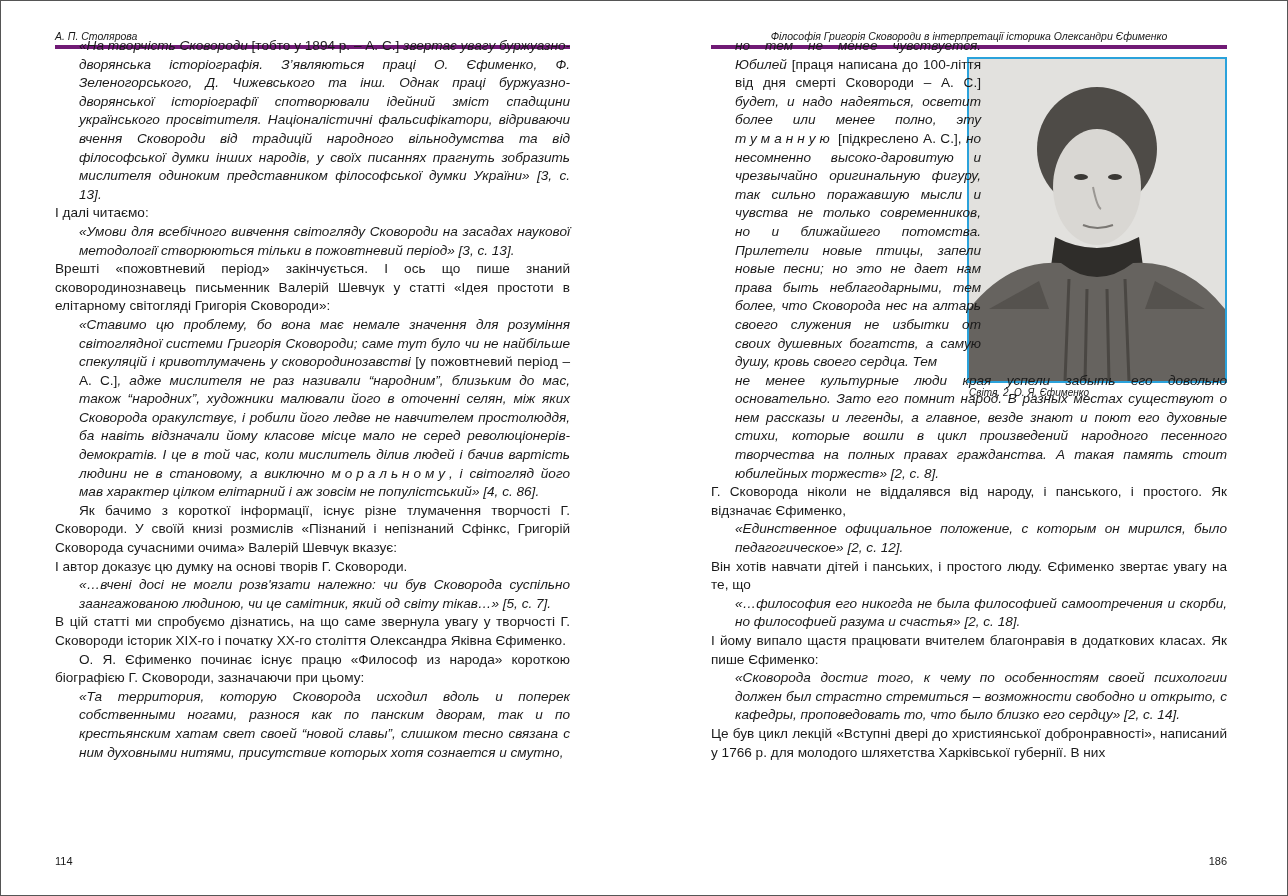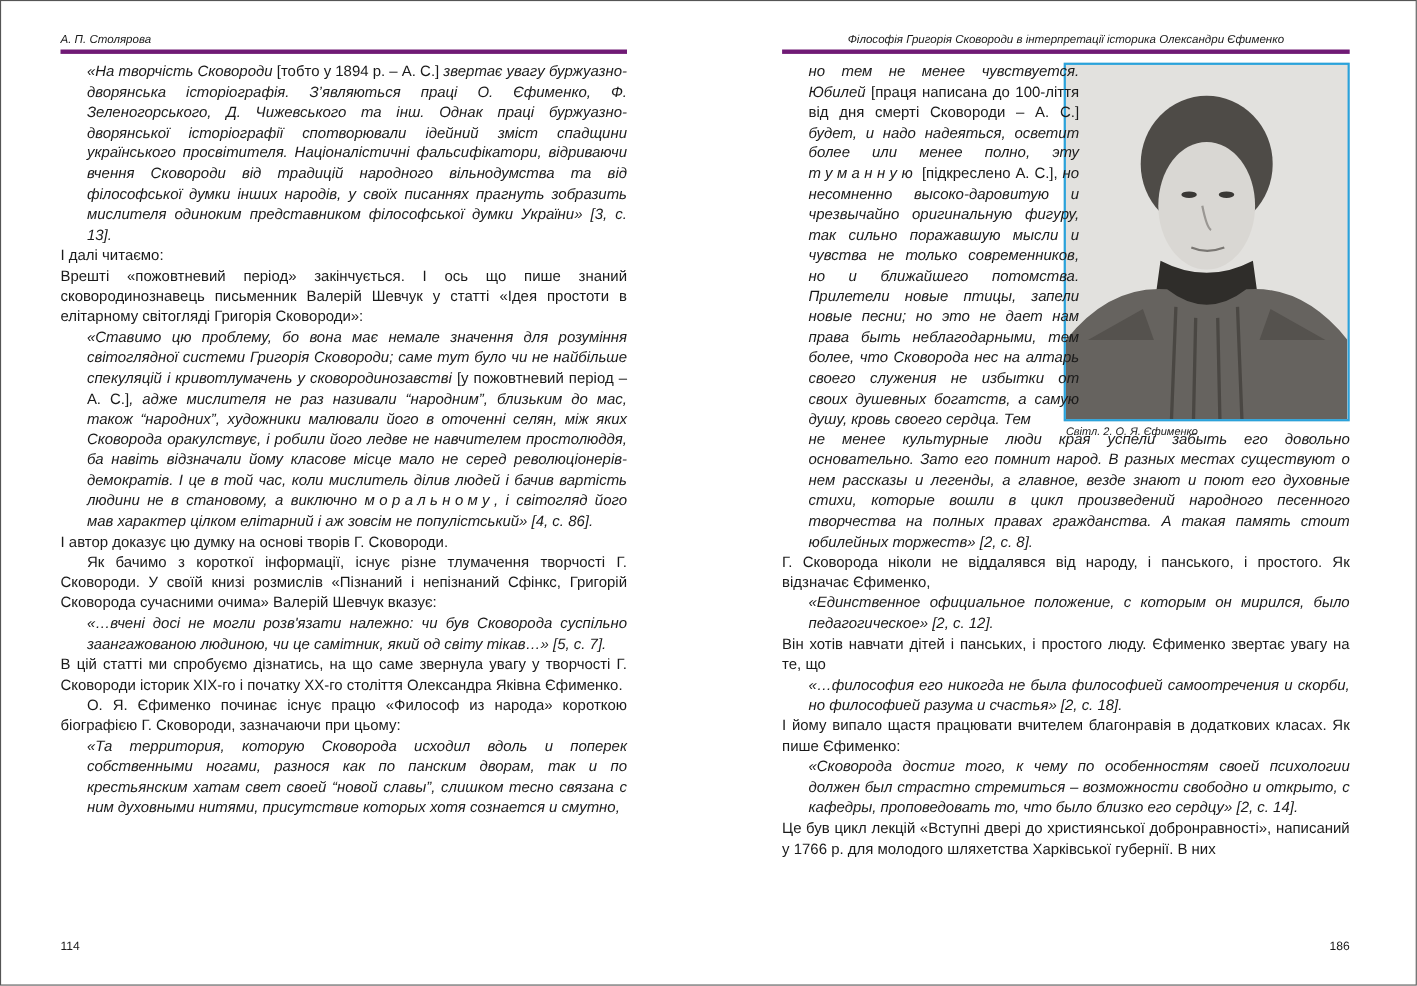--- a/index.html
+++ b/index.html
@@ -7,21 +7,21 @@
          font-family: "Liberation Sans", sans-serif; color: #1a1a1a; }
   .frame { position: absolute; left: 0; top: 0; width: 1286px; height: 894px;
            border: 1px solid #555; }
   .page { position: absolute; top: 0; height: 896px; }
   .page-left { left: 55px; width: 515px; }
   .page-right { left: 711px; width: 516px; }
   .running-head { position: absolute; top: 30px; left: 0; right: 0; height: 14px;
                   font-style: italic; font-size: 10.5px; border-bottom: 4px solid #701a75;
                   padding-bottom: 1px; white-space: nowrap; }
   .page-right .running-head { text-align: center; }
-  .body { position: absolute; top: 56px; left: 0; right: 0;
+  .body { position: absolute; top: 37px; left: 0; right: 0;
           font-size: 13.6px; line-height: 18.6px; }
   .p { margin: 0; text-align: justify; }
   .p.indent { text-indent: 24px; }
   .q { margin: 0 0 0 24px; text-align: justify; font-style: italic; }
   .q .up { font-style: normal; }
   .sp { letter-spacing: 4px; }
   .folio { position: absolute; top: 855px; font-size: 11px; }
   .page-left .folio { left: 0; }
   .page-right .folio { right: 0; }
 
@@ -39,24 +39,25 @@
 </head>
 <body>
 
 <div class="frame"></div>
 
 <div class="page page-left">
   <div class="running-head">А. П. Столярова</div>
   <div class="body" id="left-body">
       <p class="q"><span>«На творчість Сковороди </span><span class="up">[тобто у 1894 р. – А. С.] </span><span>звертає увагу буржуазно-дворянська історіографія. З’являються праці О. Єфименко, Ф. Зеленогорського, Д. Чижевського та інш. Однак праці буржуазно-дворянської історіографії спотворювали ідейний зміст спадщини українського просвітителя. Націоналістичні фальсифікатори, відриваючи вчення Сковороди від традицій народного вільнодумства та від філософської думки інших народів, у своїх писаннях прагнуть зобразить мислителя одиноким представником філософської думки України» [3, с. 13].</span></p>
       <p class="p">І далі читаємо:</p>
+      <p class="q"><span>«Умови для всебічного вивчення світогляду Сковороди на засадах наукової методології створюються тільки в пожовтневий період» [3, с. 13].</span></p>
       <p class="p">Врешті «пожовтневий період» закінчується. І ось що пише знаний сковородинознавець письменник Валерій Шевчук у статті «Ідея простоти в елітарному світогляді Григорія Сковороди»:</p>
       <p class="q"><span>«Ставимо цю проблему, бо вона має немале значення для розуміння світоглядної системи Григорія Сковороди; саме тут було чи не найбільше спекуляцій і кривотлумачень у сковородинозавстві </span><span class="up">[у пожовтневий період – А. С.]</span><span>, адже мислителя не раз називали “народним”, близьким до мас, також “народних”, художники малювали його в оточенні селян, між яких Сковорода оракулствує, і робили його ледве не навчителем простолюддя, ба навіть відзначали йому класове місце мало не серед революціонерів-демократів. І це в той час, коли мислитель ділив людей і бачив вартість людини не в становому, а виключно </span><span class="sp">моральному</span><span>, і світогляд його мав характер цілком елітарний і аж зовсім не популістський» [4, с. 86].</span></p>
+      <p class="p indent">Як бачимо з короткої інформації, існує різне тлумачення творчості Г. Сковороди. У своїй книзі розмислів «Пізнаний і непізнаний Сфінкс, Григорій Сковорода сучасними очима» Валерій Шевчук вказує:</p>
       <p class="p">І автор доказує цю думку на основі творів Г. Сковороди.</p>
-      <p class="p indent">Як бачимо з короткої інформації, існує різне тлумачення творчості Г. Сковороди. У своїй книзі розмислів «Пізнаний і непізнаний Сфінкс, Григорій Сковорода сучасними очима» Валерій Шевчук вказує:</p>
       <p class="q"><span>«…вчені досі не могли розв'язати належно: чи був Сковорода суспільно заангажованою людиною, чи це самітник, який од світу тікав…» [5, с. 7].</span></p>
       <p class="p">В цій статті ми спробуємо дізнатись, на що саме звернула увагу у творчості Г. Сковороди історик XIX-го і початку XX-го століття Олександра Яківна Єфименко.</p>
       <p class="p indent">О. Я. Єфименко починає існує працю «Философ из народа» короткою біографією Г. Сковороди, зазначаючи при цьому:</p>
       <p class="q"><span>«Та территория, которую Сковорода исходил вдоль и поперек собственными ногами, разнося как по панским дворам, так и по крестьянским хатам свет своей “новой славы”, слишком тесно связана с ним духовными нитями, присутствие которых хотя сознается и смутно,</span></p>
     </div>
   <div class="folio">114</div>
 </div>
 
 <div class="page page-right">
   <div class="running-head">Філософія Григорія Сковороди в інтерпретації історика Олександри Єфименко</div>

